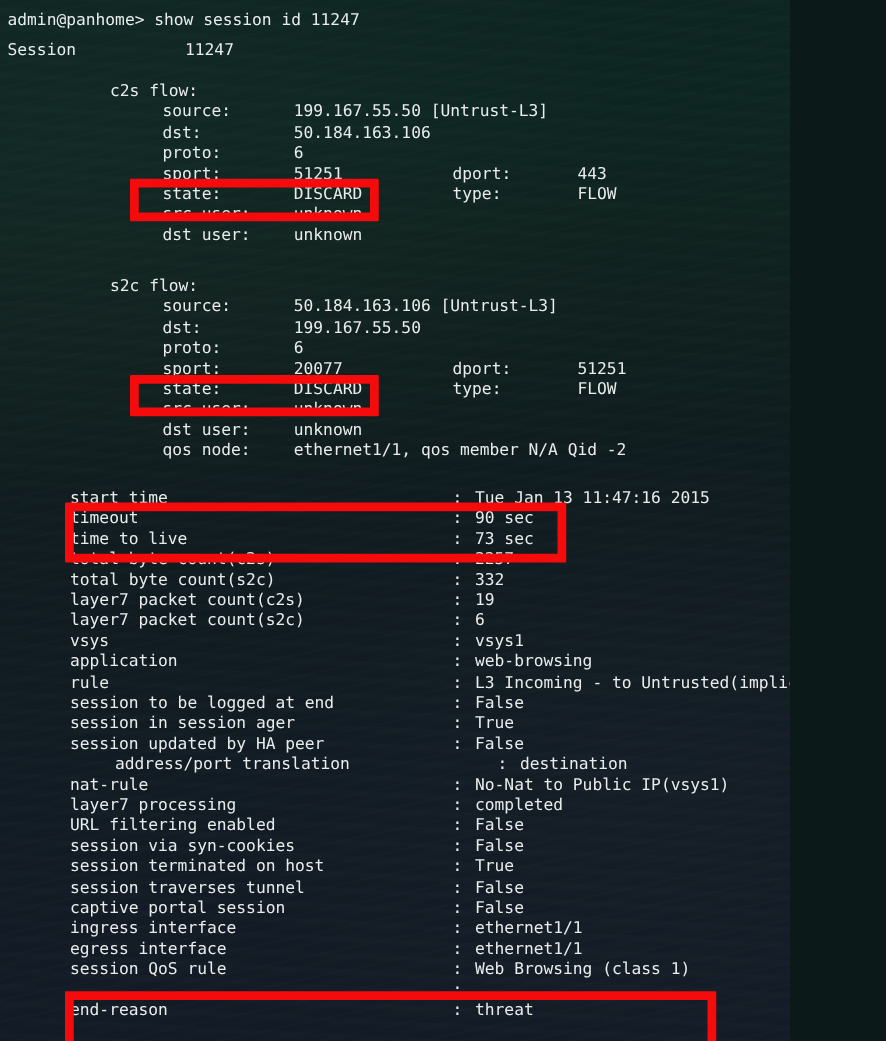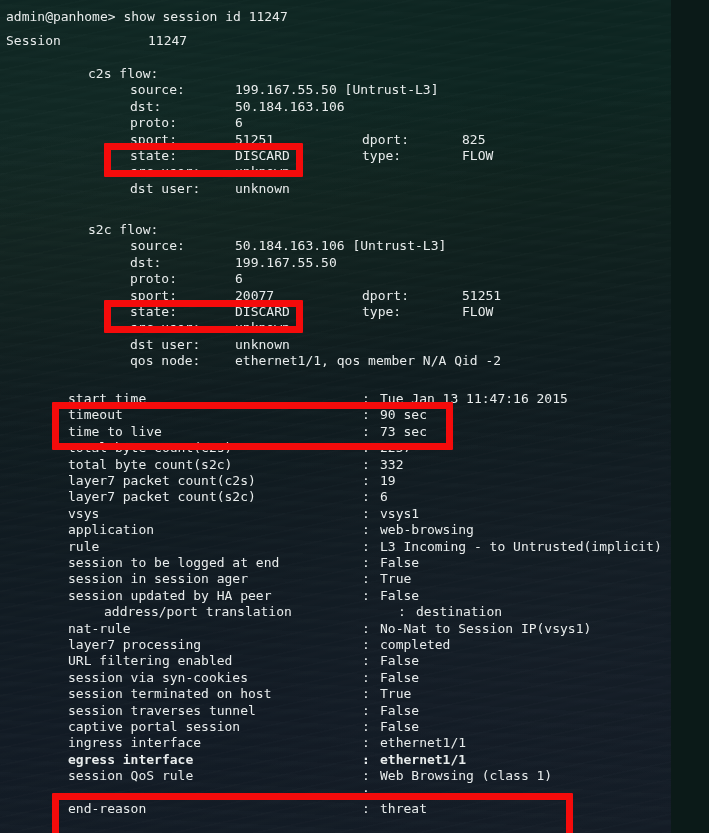--- a/index.html
+++ b/index.html
@@ -21,21 +21,20 @@
       linear-gradient(176deg,
         #0e2622 0%,
         #0e2622 14%,
         #10231f 26%,
         #10201f 36%,
         #101d20 46%,
         #111c22 58%,
         #121c24 70%,
         #131c26 84%,
         #141d27 100%);
-    padding-left: 39px;
     -webkit-font-smoothing: antialiased;
   }
   
   #texture {
     position: absolute;
     inset: 0;
     pointer-events: none;
     opacity: .5;
     background-image:
       repeating-linear-gradient(168deg,
@@ -76,21 +75,21 @@
 
   
   .x-prompt  { left: 6px; }
   .x-sess    { left: 6px; }
   .x-sessval { left: 148px; }
   .x-flowhdr { left: 88px; }
   .x-flowlbl { left: 130px; }
   .x-flowval { left: 235px; }
   .x-rlabel  { left: 362px; }
   .x-rvalue  { left: 462px; }
-  .x-plabel  { left: 68px; }
+  .x-plabel  { left: 56px; }
   .x-pcolon  { left: 362px; }
   .x-pvalue  { left: 380px; }
 
   .hl-box {
     position: absolute;
     z-index: 3;
     border: 7px solid #f50b0b;
     box-sizing: border-box;
     background: transparent;
     border-radius: 1px;
@@ -111,21 +110,21 @@
     <div class="line" style="top:33px;">
       <span class="col x-sess">Session</span>
       <span class="col x-sessval">11247</span>
     </div>
 
     <div id="flow-blocks">
         <div class="line" style="top: 66px;"><span class="col x-flowhdr">c2s flow:</span></div>
         <div class="line" style="top: 82.4px;"><span class="col x-flowlbl">source:</span><span class="col x-flowval">199.167.55.50 [Untrust-L3]</span></div>
         <div class="line" style="top: 98.8px;"><span class="col x-flowlbl">dst:</span><span class="col x-flowval">50.184.163.106</span></div>
         <div class="line" style="top: 115.2px;"><span class="col x-flowlbl">proto:</span><span class="col x-flowval">6</span></div>
-        <div class="line" style="top: 131.6px;"><span class="col x-flowlbl">sport:</span><span class="col x-flowval">51251</span><span class="col x-rlabel">dport:</span><span class="col x-rvalue">825</span></div>
+        <div class="line" style="top: 131.6px;"><span class="col x-flowlbl">sport:</span><span class="col x-flowval">51251</span><span class="col x-rlabel">dport:</span><span class="col x-rvalue">443</span></div>
         <div class="line" style="top: 148px;"><span class="col x-flowlbl">state:</span><span class="col x-flowval">DISCARD</span><span class="col x-rlabel">type:</span><span class="col x-rvalue">FLOW</span></div>
         <div class="line" style="top: 164.4px;"><span class="col x-flowlbl">src user:</span><span class="col x-flowval">unknown</span></div>
         <div class="line" style="top: 180.8px;"><span class="col x-flowlbl">dst user:</span><span class="col x-flowval">unknown</span></div>
         <div class="line" style="top: 222px;"><span class="col x-flowhdr">s2c flow:</span></div>
         <div class="line" style="top: 238.4px;"><span class="col x-flowlbl">source:</span><span class="col x-flowval">50.184.163.106 [Untrust-L3]</span></div>
         <div class="line" style="top: 254.8px;"><span class="col x-flowlbl">dst:</span><span class="col x-flowval">199.167.55.50</span></div>
         <div class="line" style="top: 271.2px;"><span class="col x-flowlbl">proto:</span><span class="col x-flowval">6</span></div>
         <div class="line" style="top: 287.6px;"><span class="col x-flowlbl">sport:</span><span class="col x-flowval">20077</span><span class="col x-rlabel">dport:</span><span class="col x-rvalue">51251</span></div>
         <div class="line" style="top: 304px;"><span class="col x-flowlbl">state:</span><span class="col x-flowval">DISCARD</span><span class="col x-rlabel">type:</span><span class="col x-rvalue">FLOW</span></div>
         <div class="line" style="top: 320.4px;"><span class="col x-flowlbl">src user:</span><span class="col x-flowval">unknown</span></div>
@@ -140,29 +139,29 @@
         <div class="line" style="top: 456.6px;"><span class="col x-plabel">total byte count(s2c)</span><span class="col x-pcolon">:</span><span class="col x-pvalue">332</span></div>
         <div class="line" style="top: 473px;"><span class="col x-plabel">layer7 packet count(c2s)</span><span class="col x-pcolon">:</span><span class="col x-pvalue">19</span></div>
         <div class="line" style="top: 489.4px;"><span class="col x-plabel">layer7 packet count(s2c)</span><span class="col x-pcolon">:</span><span class="col x-pvalue">6</span></div>
         <div class="line" style="top: 505.8px;"><span class="col x-plabel">vsys</span><span class="col x-pcolon">:</span><span class="col x-pvalue">vsys1</span></div>
         <div class="line" style="top: 522.2px;"><span class="col x-plabel">application</span><span class="col x-pcolon">:</span><span class="col x-pvalue">web-browsing</span></div>
         <div class="line" style="top: 538.6px;"><span class="col x-plabel">rule</span><span class="col x-pcolon">:</span><span class="col x-pvalue">L3 Incoming - to Untrusted(implicit)</span></div>
         <div class="line" style="top: 555px;"><span class="col x-plabel">session to be logged at end</span><span class="col x-pcolon">:</span><span class="col x-pvalue">False</span></div>
         <div class="line" style="top: 571.4px;"><span class="col x-plabel">session in session ager</span><span class="col x-pcolon">:</span><span class="col x-pvalue">True</span></div>
         <div class="line" style="top: 587.8px;"><span class="col x-plabel">session updated by HA peer</span><span class="col x-pcolon">:</span><span class="col x-pvalue">False</span></div>
         <div class="line" style="top: 604.2px; margin-left: 36px;"><span class="col x-plabel">address/port translation</span><span class="col x-pcolon">:</span><span class="col x-pvalue">destination</span></div>
-        <div class="line" style="top: 620.6px;"><span class="col x-plabel">nat-rule</span><span class="col x-pcolon">:</span><span class="col x-pvalue">No-Nat to Session IP(vsys1)</span></div>
+        <div class="line" style="top: 620.6px;"><span class="col x-plabel">nat-rule</span><span class="col x-pcolon">:</span><span class="col x-pvalue">No-Nat to Public IP(vsys1)</span></div>
         <div class="line" style="top: 637px;"><span class="col x-plabel">layer7 processing</span><span class="col x-pcolon">:</span><span class="col x-pvalue">completed</span></div>
         <div class="line" style="top: 653.4px;"><span class="col x-plabel">URL filtering enabled</span><span class="col x-pcolon">:</span><span class="col x-pvalue">False</span></div>
         <div class="line" style="top: 669.8px;"><span class="col x-plabel">session via syn-cookies</span><span class="col x-pcolon">:</span><span class="col x-pvalue">False</span></div>
         <div class="line" style="top: 686.2px;"><span class="col x-plabel">session terminated on host</span><span class="col x-pcolon">:</span><span class="col x-pvalue">True</span></div>
         <div class="line" style="top: 702.6px;"><span class="col x-plabel">session traverses tunnel</span><span class="col x-pcolon">:</span><span class="col x-pvalue">False</span></div>
         <div class="line" style="top: 719px;"><span class="col x-plabel">captive portal session</span><span class="col x-pcolon">:</span><span class="col x-pvalue">False</span></div>
         <div class="line" style="top: 735.4px;"><span class="col x-plabel">ingress interface</span><span class="col x-pcolon">:</span><span class="col x-pvalue">ethernet1/1</span></div>
-        <div class="line" style="top: 751.8px; font-weight: bold;"><span class="col x-plabel">egress interface</span><span class="col x-pcolon">:</span><span class="col x-pvalue">ethernet1/1</span></div>
+        <div class="line" style="top: 751.8px;"><span class="col x-plabel">egress interface</span><span class="col x-pcolon">:</span><span class="col x-pvalue">ethernet1/1</span></div>
         <div class="line" style="top: 768.2px;"><span class="col x-plabel">session QoS rule</span><span class="col x-pcolon">:</span><span class="col x-pvalue">Web Browsing (class 1)</span></div>
         <div class="line" style="top: 784.6px;"><span class="col x-pcolon">:</span></div>
         <div class="line" style="top: 801px;"><span class="col x-plabel">end-reason</span><span class="col x-pcolon">:</span><span class="col x-pvalue">threat</span></div>
       </div>
   </div>
 
   <div id="annotations">
       <div class="hl-box" style="left: 104px; top: 143px; width: 199px; height: 34px; border-color: rgb(245, 11, 11);"></div>
       <div class="hl-box" style="left: 104px; top: 300px; width: 199px; height: 33px; border-color: rgb(245, 11, 11);"></div>
       <div class="hl-box" style="left: 52px; top: 402px; width: 401px; height: 48px; border-color: rgb(245, 11, 11);"></div>

